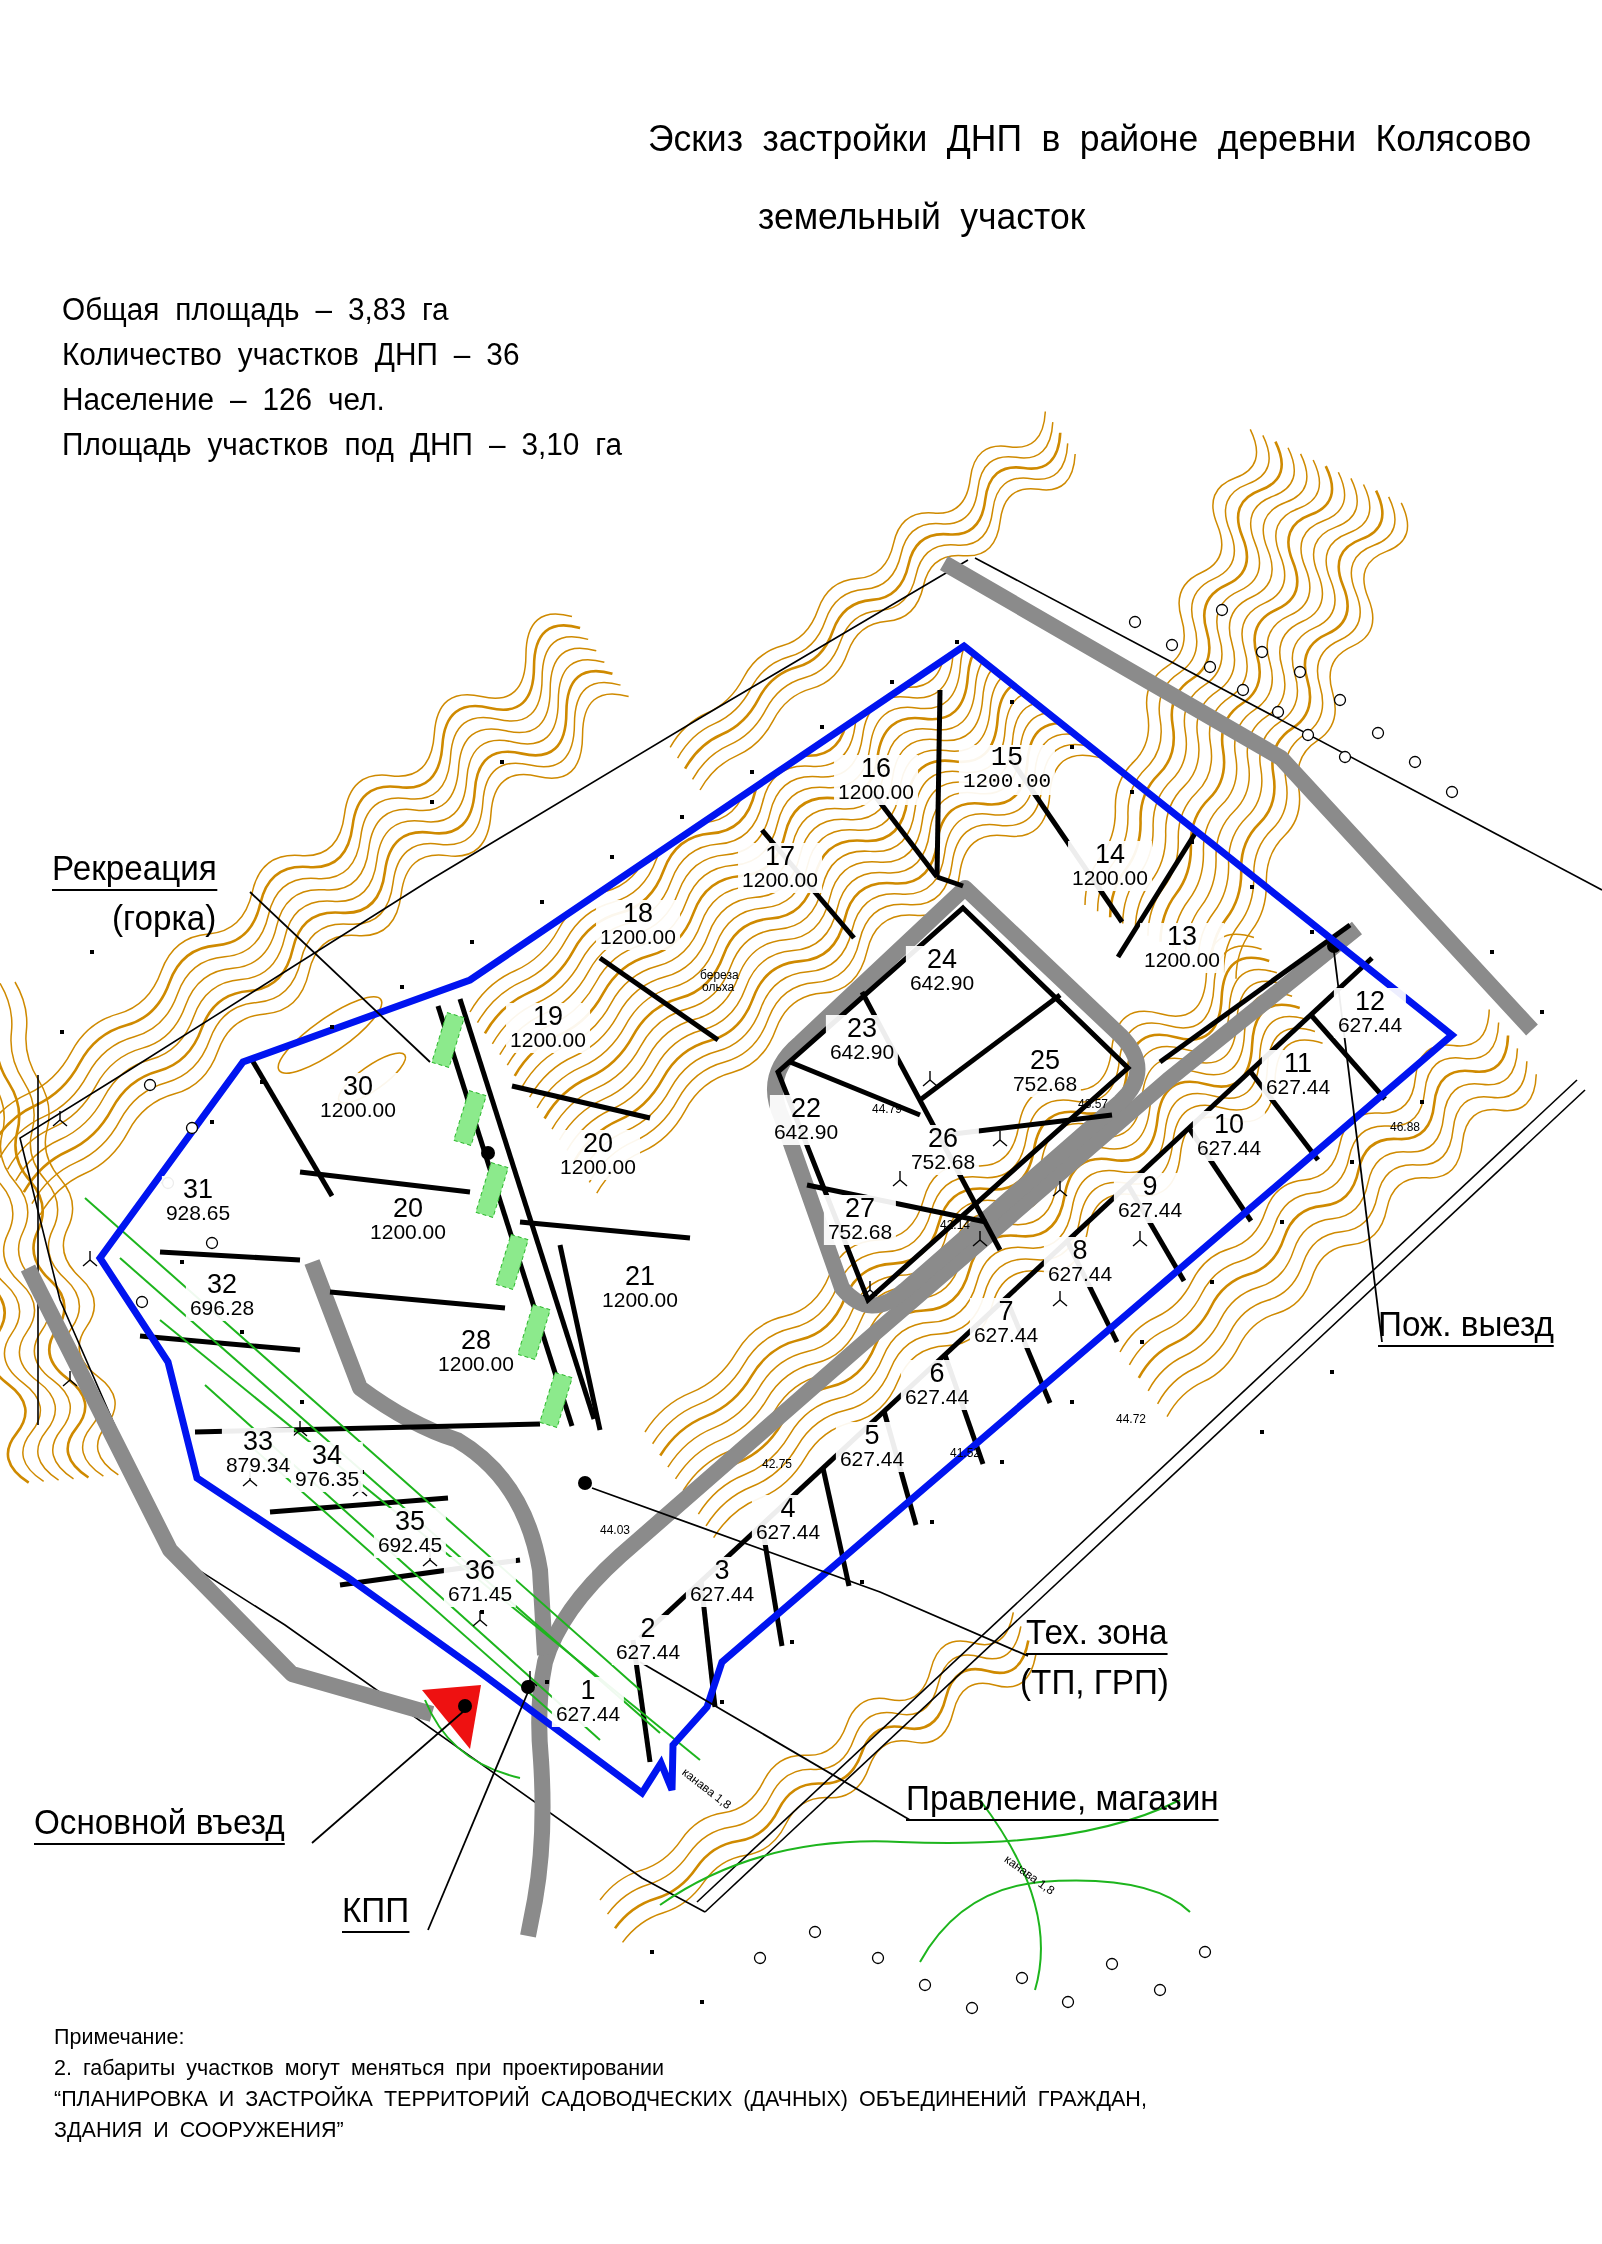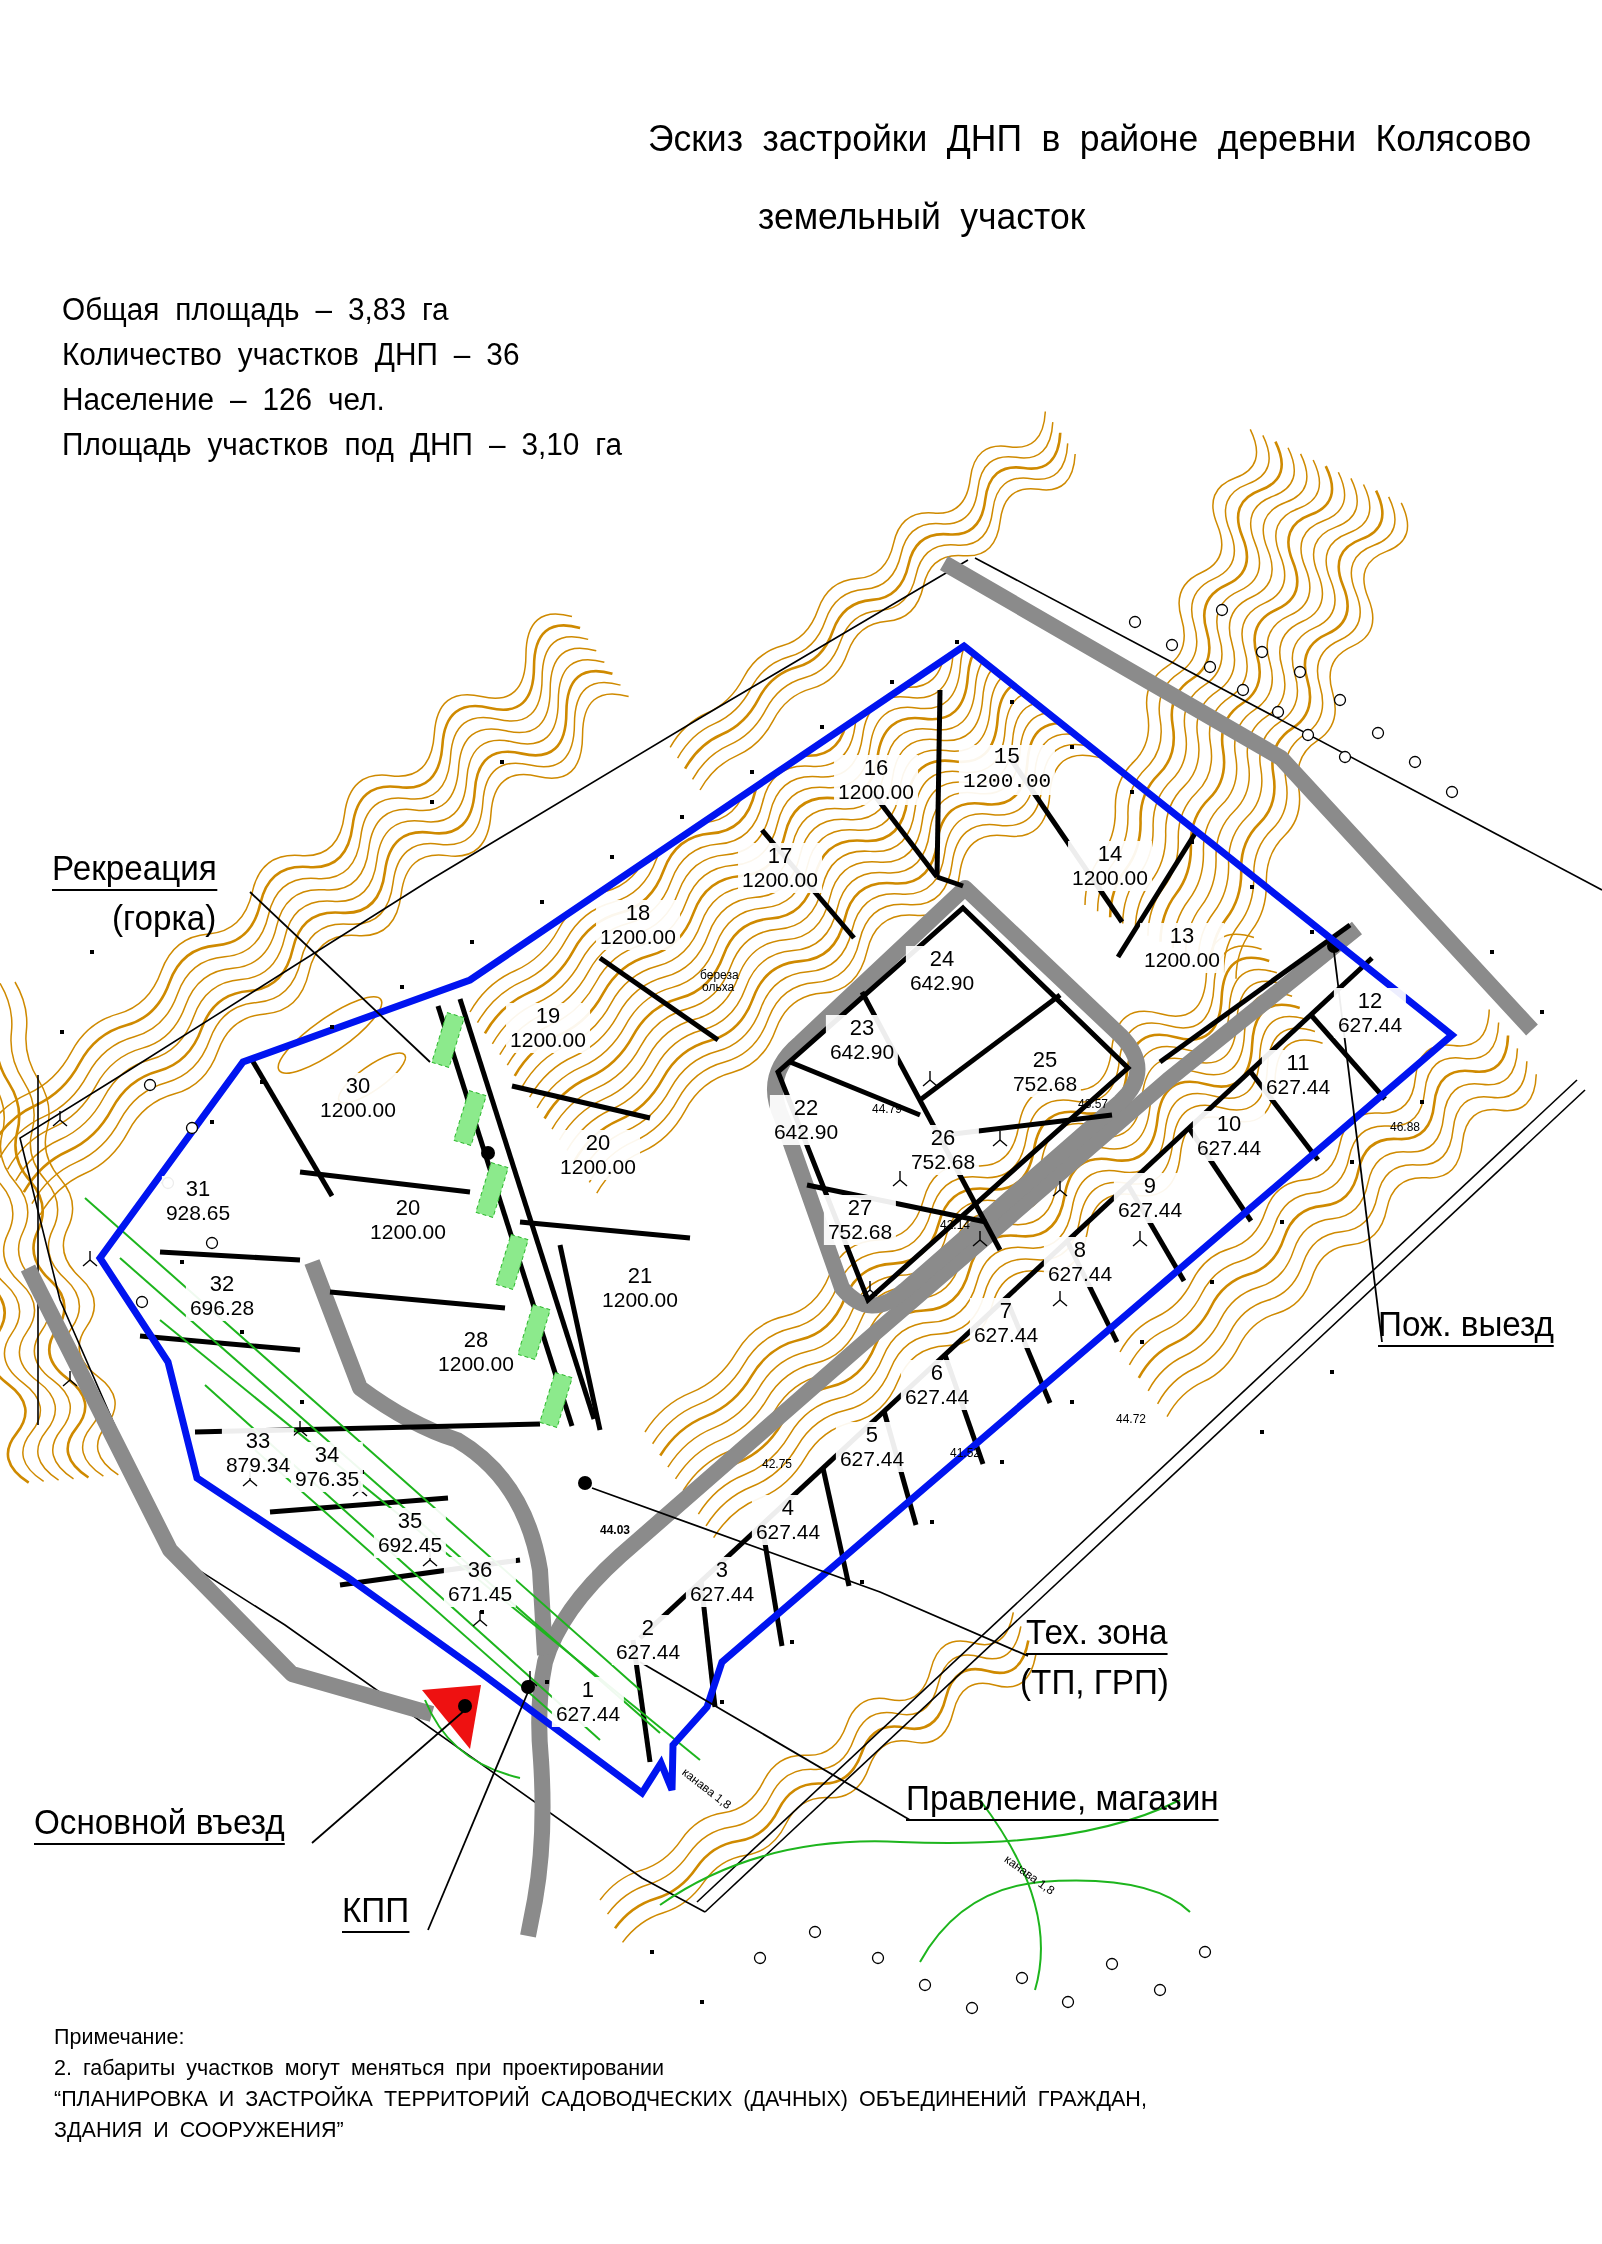--- a/index.html
+++ b/index.html
@@ -8,21 +8,21 @@
   #stage{position:absolute;inset:0;}
   svg{position:absolute;left:0;top:0;}
   .abs{position:absolute;}
   .title-line{font-size:37px;letter-spacing:0px;word-spacing:10px;white-space:nowrap;transform:scaleX(.96);transform-origin:left top;}
   .summary-line{font-size:31px;word-spacing:8px;white-space:nowrap;transform:scaleX(.96);transform-origin:left top;}
   .callout{font-size:35px;white-space:nowrap;transform:scaleX(.95);transform-origin:left top;}
   .callout .ul{border-bottom:2.5px solid #000;padding-bottom:2px;}
   .notes{font-size:21.5px;line-height:31px;word-spacing:5px;white-space:nowrap;}
   .plot-label{position:absolute;text-align:center;font-size:21px;line-height:24px;
       background:rgba(255,255,255,.93);padding:1px 4px;transform:translate(-50%,-50%);white-space:nowrap;}
-  .plot-label .num{font-size:22px;}
+  .plot-label .num{font-size:27px;}
   .tiny-label{position:absolute;font-size:12px;white-space:nowrap;transform-origin:left top;}
 </style>
 </head>
 <body>
 
 <div id="stage">
 
 <svg id="map" width="1602" height="2244" viewBox="0 0 1602 2244">
   <defs>
     <path id="w1" d="M0,0 q25,-12 50,-7 t50,-8 t50,-4 t50,-9 t50,-3 t50,-8 t50,-2 t50,-7 t50,-4 t50,-8" fill="none"></path>
@@ -484,21 +484,21 @@
         <div>671.45</div>
       </div>
     </div>
 <div id="tiny-layer">
       <div class="tiny-label" style="left: 700px; top: 968px;">береза</div>
       <div class="tiny-label" style="left: 702px; top: 980px;">ольха</div>
       <div class="tiny-label" style="left: 872px; top: 1102px;">44.79</div>
       <div class="tiny-label" style="left: 1078px; top: 1097px;">43.57</div>
       <div class="tiny-label" style="left: 940px; top: 1218px;">42.14</div>
       <div class="tiny-label" style="left: 950px; top: 1446px;">41.52</div>
-      <div class="tiny-label" style="left: 600px; top: 1523px; font-weight: bold;">44.03</div>
+      <div class="tiny-label" style="left: 600px; top: 1523px;">44.03</div>
       <div class="tiny-label" style="left: 762px; top: 1457px;">42.75</div>
       <div class="tiny-label" style="left: 1116px; top: 1412px;">44.72</div>
       <div class="tiny-label" style="left: 1390px; top: 1120px;">46.88</div>
       <div class="tiny-label" style="left: 688px; top: 1765px; transform: rotate(38deg);">канава 1,8</div>
       <div class="tiny-label" style="left: 1010px; top: 1852px; transform: rotate(36deg);">канава 1,8</div>
     </div>
 
 <div class="abs title-line" style="left:648px;top:118px;">Эскиз застройки ДНП в районе деревни Колясово</div>
 <div class="abs title-line" style="left:758px;top:196px;">земельный участок</div>
 

